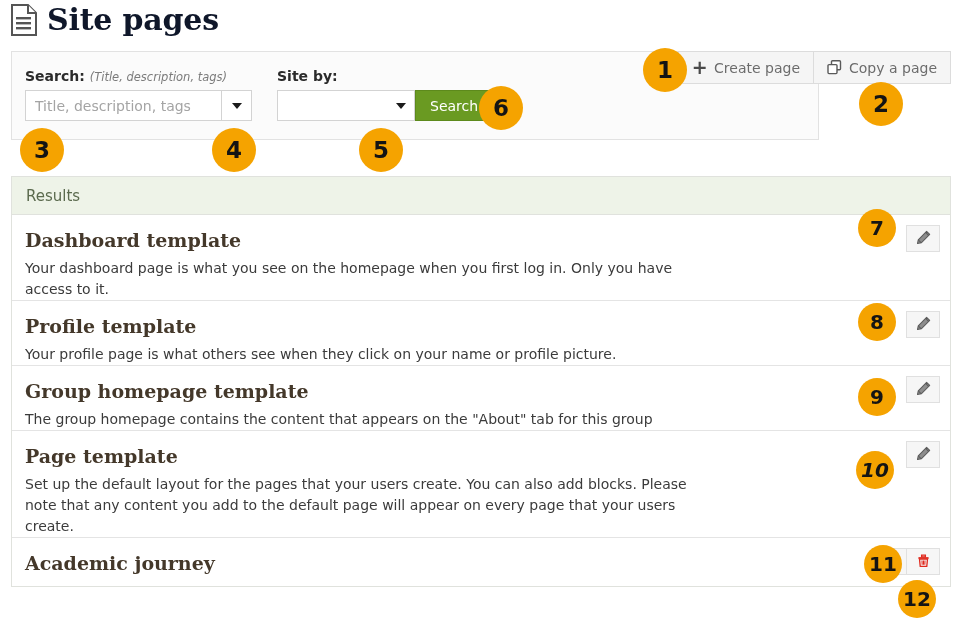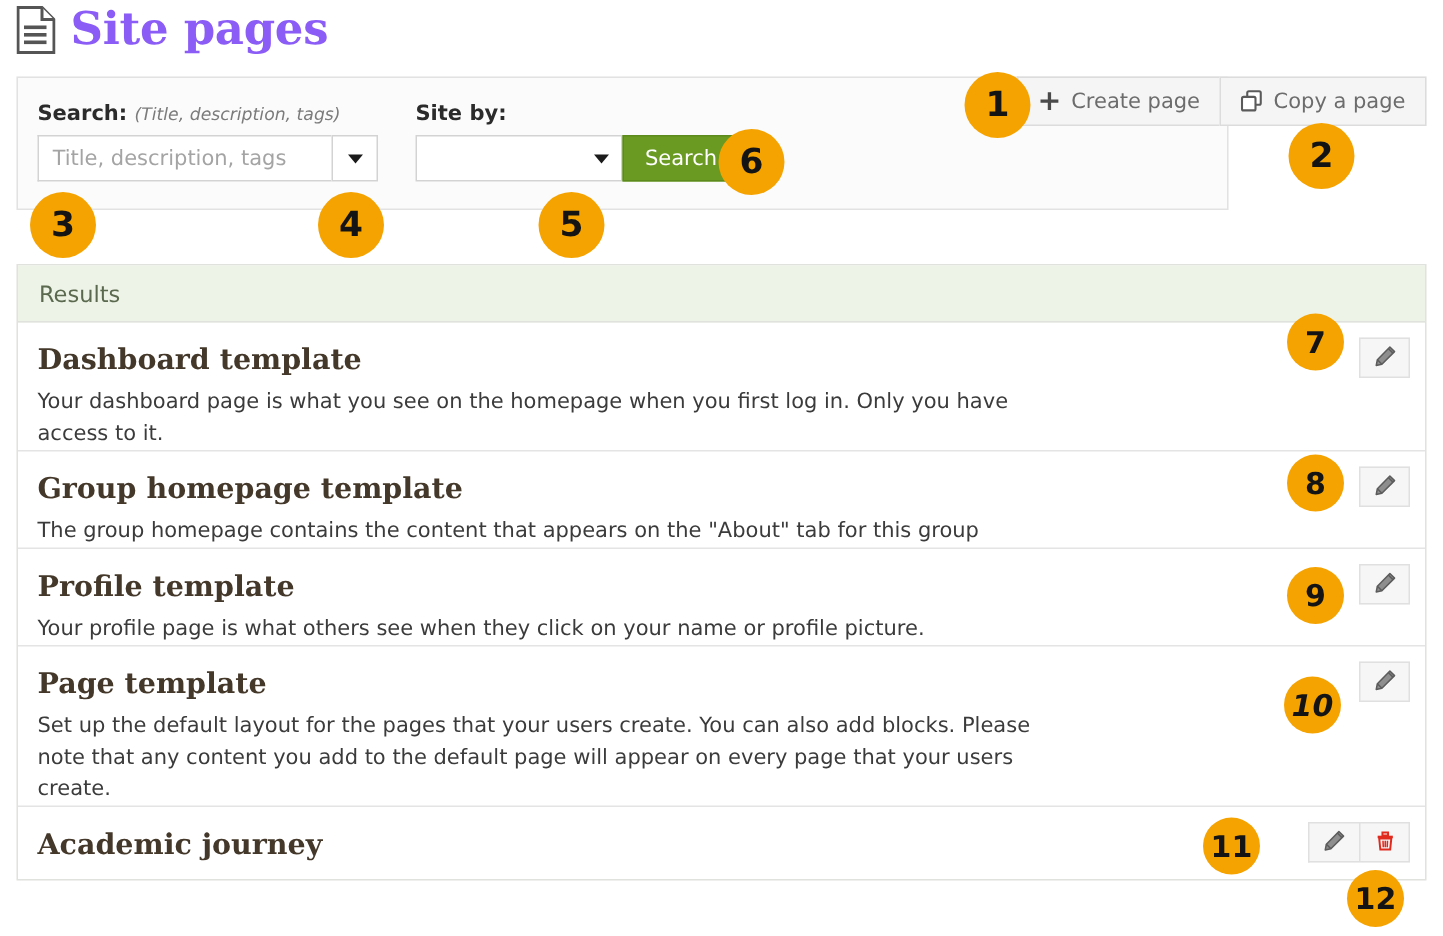--- a/index.html
+++ b/index.html
@@ -31,21 +31,21 @@
     height: 32px;
     position: relative;
     flex: 0 0 auto;
   }
   .page-title .doc-icon svg { display: block; }
   .page-title h1 {
     margin: 0;
     font-family: "DejaVu Serif", serif;
     font-size: 30px;
     font-weight: bold;
-    color: #8b5cf6;
+    color: #0f172a;
     letter-spacing: -0.2px;
     line-height: 36px;
   }
 
   
   .action-buttons {
     position: absolute;
     right: 11px;
     top: 51px;
     display: flex;
@@ -332,35 +332,35 @@
           <button class="icon-btn" type="button">
             <span><svg width="15" height="15" viewBox="0 0 16 16">
                 <path d="M11.3 1.4 L14.6 4.7 L5.6 13.7 L1.6 14.5 L2.4 10.5 Z" fill="#8e8e8e" stroke="#5c5c5c" stroke-width="1.1" stroke-linejoin="round"></path>
                 <path d="M10.2 2.5 L13.5 5.8" stroke="#5c5c5c" stroke-width="1.1"></path>
                 <path d="M2.4 10.5 L5.6 13.7" stroke="#5c5c5c" stroke-width="1.1"></path>
               </svg></span>
           </button>
         </div>
       </div>
       <div class="result-row">
-        <h2 class="result-title">Group homepage template</h2>
-        <p class="result-desc">The group homepage contains the content that appears on the "About" tab for this group</p>
+        <h2 class="result-title">Profile template</h2>
+        <p class="result-desc">Your profile page is what others see when they click on your name or profile picture.</p>
         <div class="row-actions">
           <button class="icon-btn" type="button">
             <span><svg width="15" height="15" viewBox="0 0 16 16">
                 <path d="M11.3 1.4 L14.6 4.7 L5.6 13.7 L1.6 14.5 L2.4 10.5 Z" fill="#8e8e8e" stroke="#5c5c5c" stroke-width="1.1" stroke-linejoin="round"></path>
                 <path d="M10.2 2.5 L13.5 5.8" stroke="#5c5c5c" stroke-width="1.1"></path>
                 <path d="M2.4 10.5 L5.6 13.7" stroke="#5c5c5c" stroke-width="1.1"></path>
               </svg></span>
           </button>
         </div>
       </div>
       <div class="result-row">
-        <h2 class="result-title">Profile template</h2>
-        <p class="result-desc">Your profile page is what others see when they click on your name or profile picture.</p>
+        <h2 class="result-title">Group homepage template</h2>
+        <p class="result-desc">The group homepage contains the content that appears on the "About" tab for this group</p>
         <div class="row-actions">
           <button class="icon-btn" type="button">
             <span><svg width="15" height="15" viewBox="0 0 16 16">
                 <path d="M11.3 1.4 L14.6 4.7 L5.6 13.7 L1.6 14.5 L2.4 10.5 Z" fill="#8e8e8e" stroke="#5c5c5c" stroke-width="1.1" stroke-linejoin="round"></path>
                 <path d="M10.2 2.5 L13.5 5.8" stroke="#5c5c5c" stroke-width="1.1"></path>
                 <path d="M2.4 10.5 L5.6 13.7" stroke="#5c5c5c" stroke-width="1.1"></path>
               </svg></span>
           </button>
         </div>
       </div>
@@ -404,15 +404,15 @@
     <div class="badge b-lg" style="left: 643px; top: 48px;">1</div>
     <div class="badge b-lg" style="left: 859px; top: 82px;">2</div>
     <div class="badge b-lg" style="left: 20px; top: 128px;">3</div>
     <div class="badge b-lg" style="left: 212px; top: 128px;">4</div>
     <div class="badge b-lg" style="left: 359px; top: 128px;">5</div>
     <div class="badge b-lg" style="left: 479px; top: 86px;">6</div>
     <div class="badge b-md" style="left: 858px; top: 209px;">7</div>
     <div class="badge b-md" style="left: 858px; top: 303px;">8</div>
     <div class="badge b-md" style="left: 858px; top: 378px;">9</div>
     <div class="badge b-md" style="left: 856px; top: 451px; font-style: italic;">10</div>
-    <div class="badge b-md" style="left: 802px; top: 545px;">11</div>
+    <div class="badge b-md" style="left: 864px; top: 545px;">11</div>
     <div class="badge b-md" style="left: 898px; top: 580px;">12</div>
   </div>
 
 </body></html>

